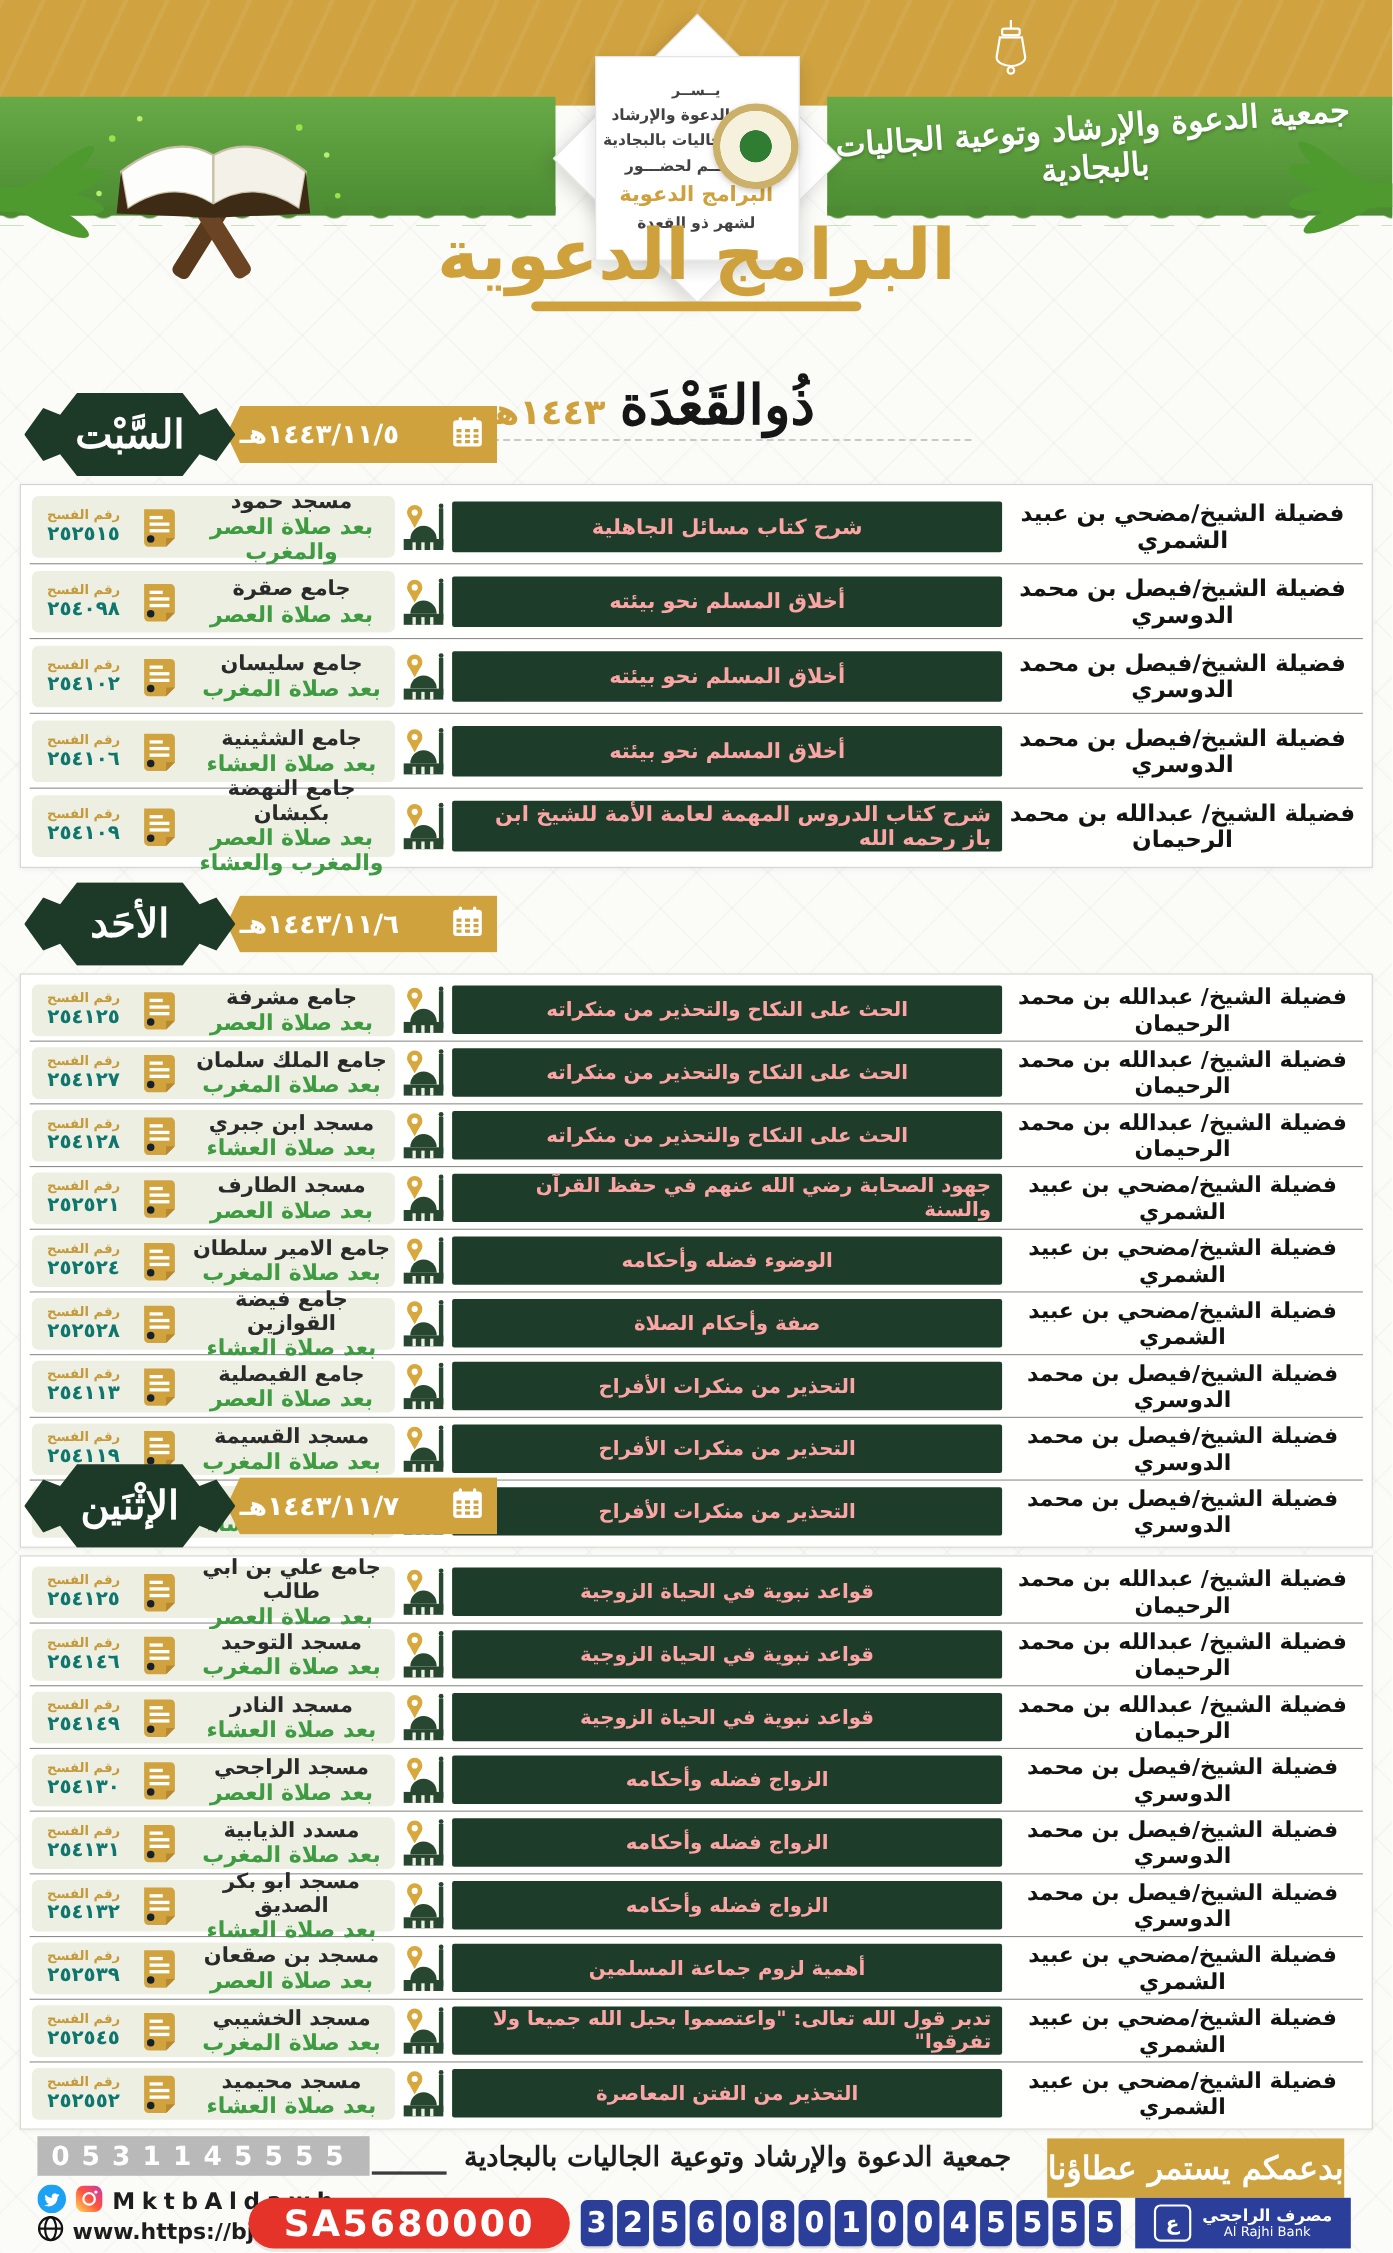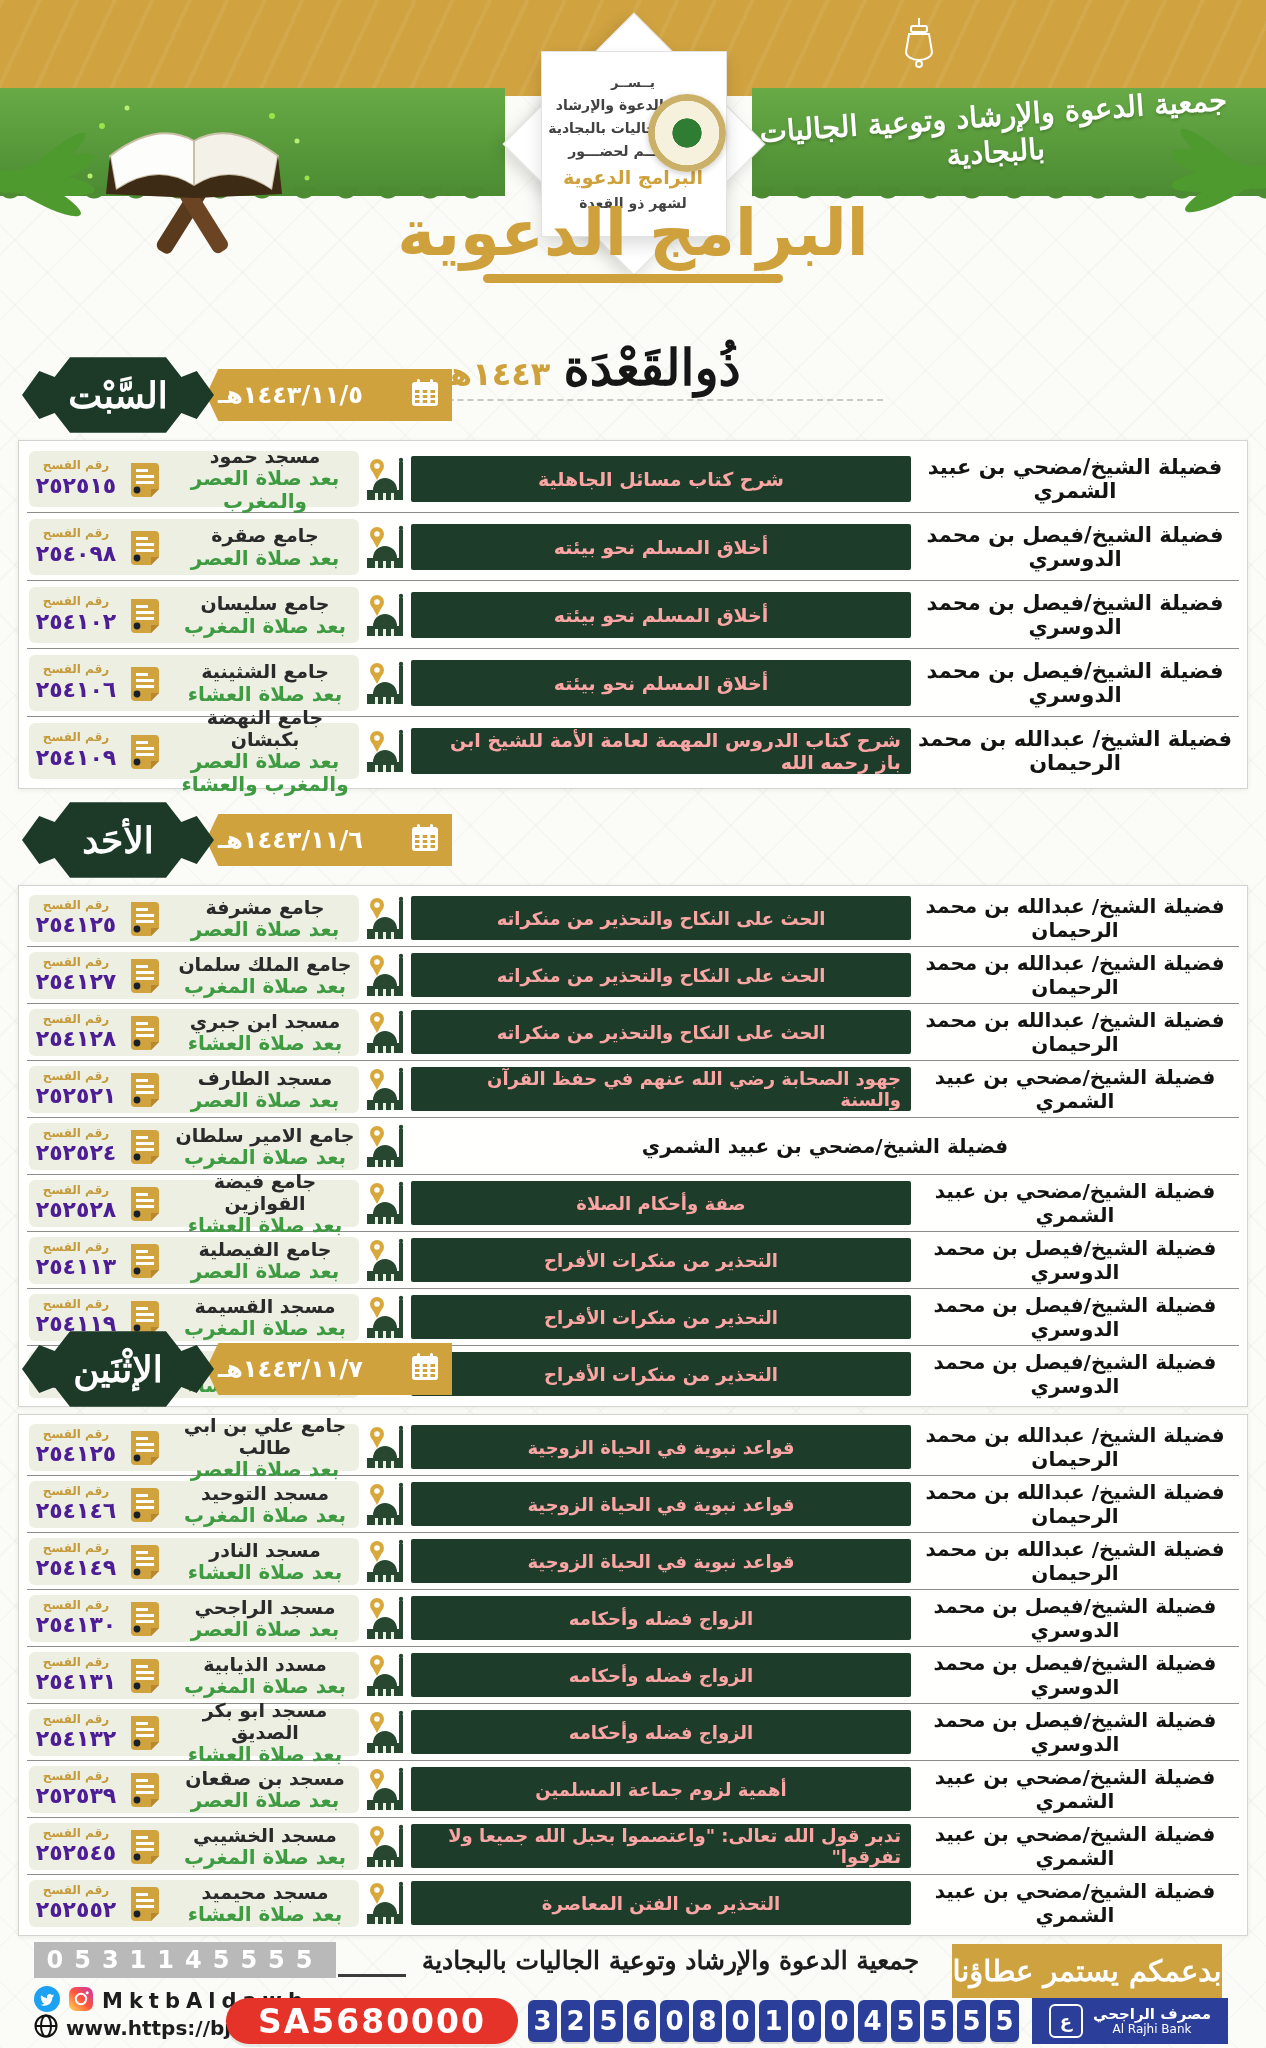--- a/index.html
+++ b/index.html
@@ -75,21 +75,21 @@
   .mosque-cell{flex:0 0 52px;display:flex;align-items:center;justify-content:center;}
   .row-left{flex:0 0 330px;display:flex;align-items:center;background:#edefe2;border-radius:6px;
     height:56px;margin-left:2px;}
   .card.dense .row-left{height:47px;}
   .venue{flex:1;text-align:center;line-height:1.15;padding-top:2px;}
   .mosque-name{font-weight:bold;font-size:19px;color:#2a2a2a;}
   .prayer-time{font-weight:bold;font-size:20px;color:#3e9b41;}
   .doc-cell{flex:0 0 52px;display:flex;align-items:center;justify-content:center;}
   .permit-block{flex:0 0 86px;text-align:center;line-height:1.2;padding-left:4px;}
   .permit-label{font-size:12px;font-weight:bold;color:#c59a3a;}
-  .permit-number{font-size:22px;font-weight:bold;color:#4c1d95;letter-spacing:1px;}
+  .permit-number{font-size:18px;font-weight:bold;color:#0f766e;letter-spacing:1px;}
   
   .phone-bar{position:absolute;left:34px;top:1942px;width:302px;height:36px;background:#b9b9b9;
     color:#fff;font-size:24px;font-weight:bold;letter-spacing:11px;display:flex;align-items:center;
     justify-content:center;direction:ltr;z-index:5;}
   .social-line{position:absolute;left:34px;top:1986px;display:flex;align-items:center;gap:8px;
     direction:ltr;z-index:5;}
   .handle{font-size:21px;font-weight:bold;letter-spacing:6px;color:#1d1d1d;}
   .site-line{position:absolute;left:34px;top:2014px;display:flex;align-items:center;gap:8px;
     direction:ltr;z-index:5;}
   .url{font-size:20px;font-weight:bold;color:#1d1d1d;}
@@ -605,20 +605,21 @@
       </div>
       <div class="permit-block">
         <div class="permit-label">رقم الفسح</div>
         <div class="permit-number">٢٥٢٥٢١</div>
       </div>
     </div>
   </div>
 
   <div class="row">
     <div class="sheikh">فضيلة الشيخ/مضحي بن عبيد الشمري</div>
+    <div class="topic">الوضوء فضله وأحكامه</div>
     <div class="mosque-cell">
       <svg width="44" height="46" viewBox="0 0 44 46">
         <circle cx="14" cy="10" r="7" fill="#d8a83d"></circle>
         <path d="M14 24 L8 13 h12 z" fill="#d8a83d"></path>
         <circle cx="14" cy="10" r="2.8" fill="#fff"></circle>
         <rect x="36" y="6" width="4" height="34" fill="#274730"></rect>
         <circle cx="38" cy="4" r="2.2" fill="#274730"></circle>
         <path d="M10 34 a12 12 0 0 1 24 0 z" fill="#274730"></path>
         <rect x="4" y="34" width="36" height="10" fill="#274730"></rect>
         <rect x="12" y="37" width="3" height="7" fill="#eef0e4"></rect>

